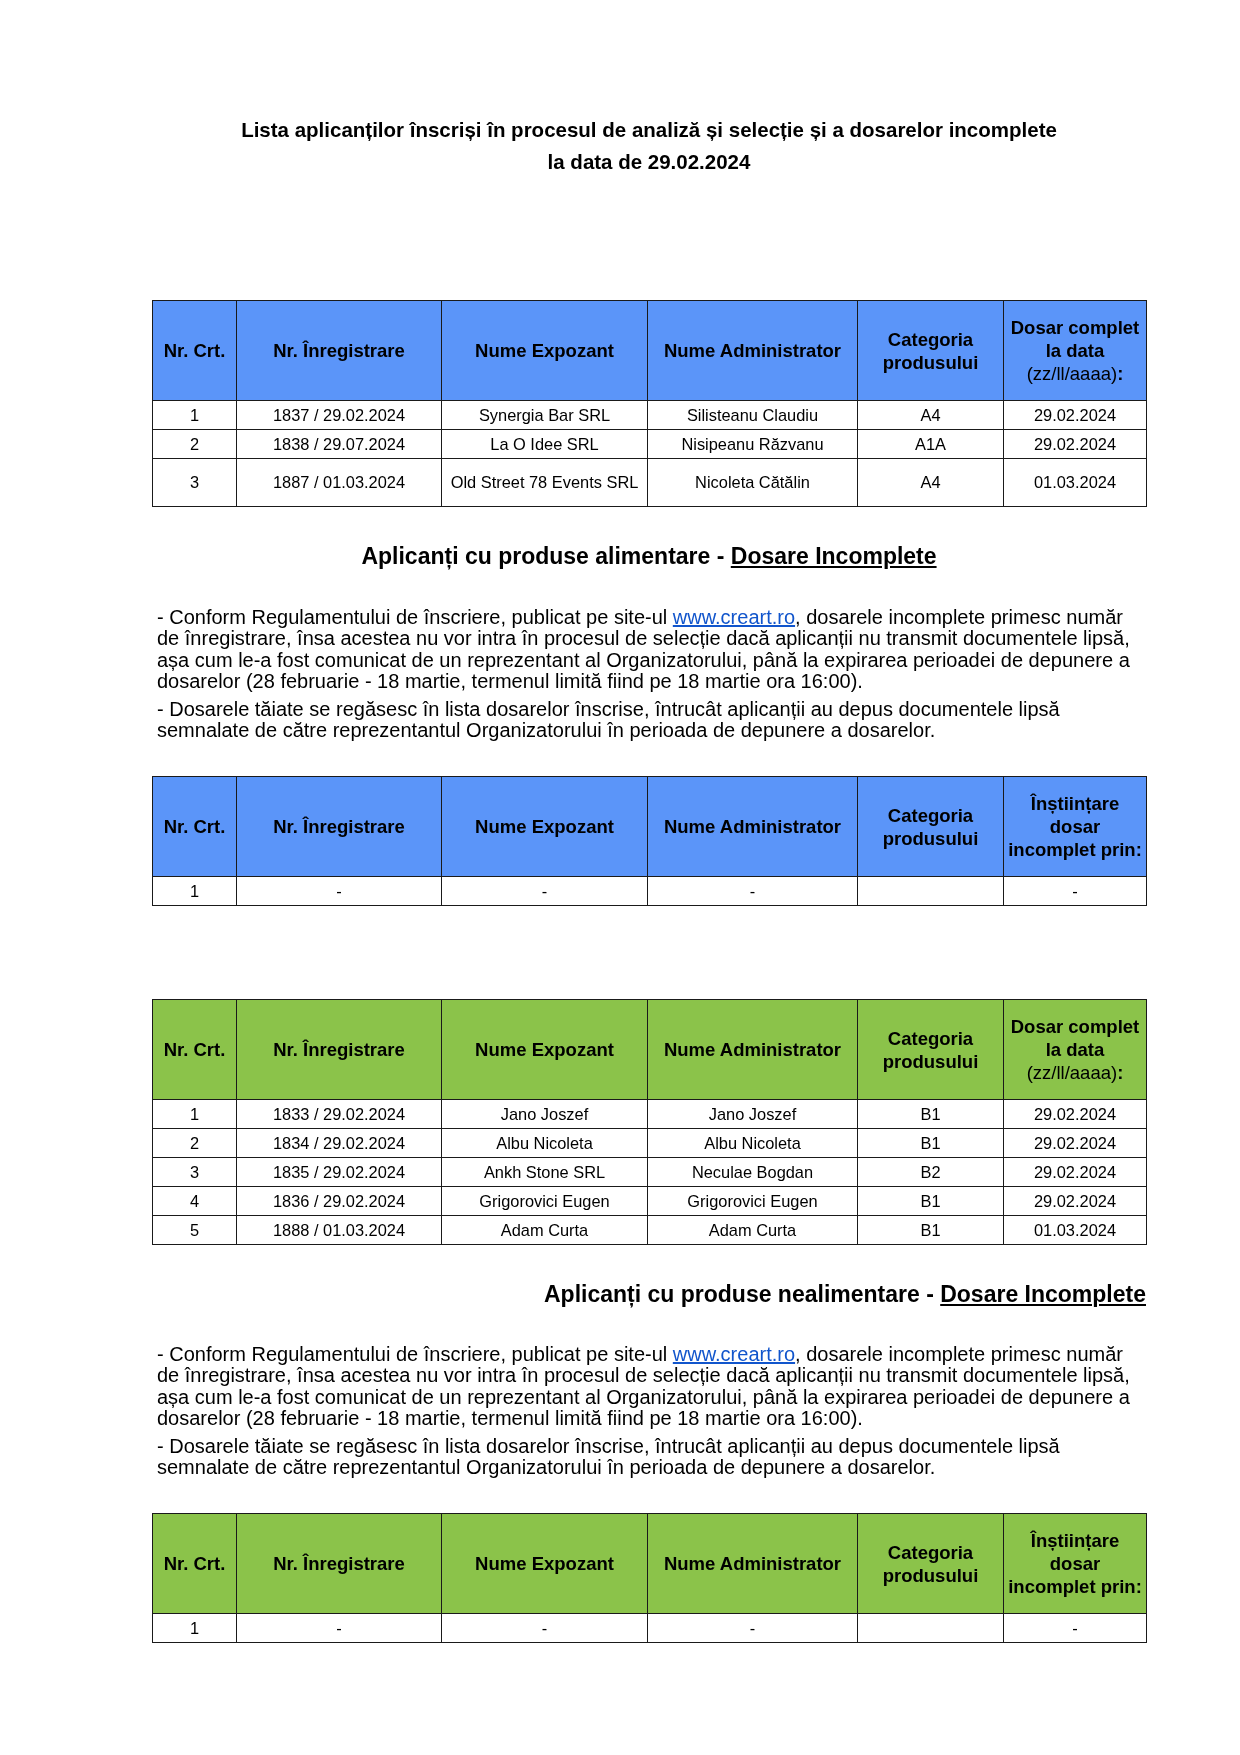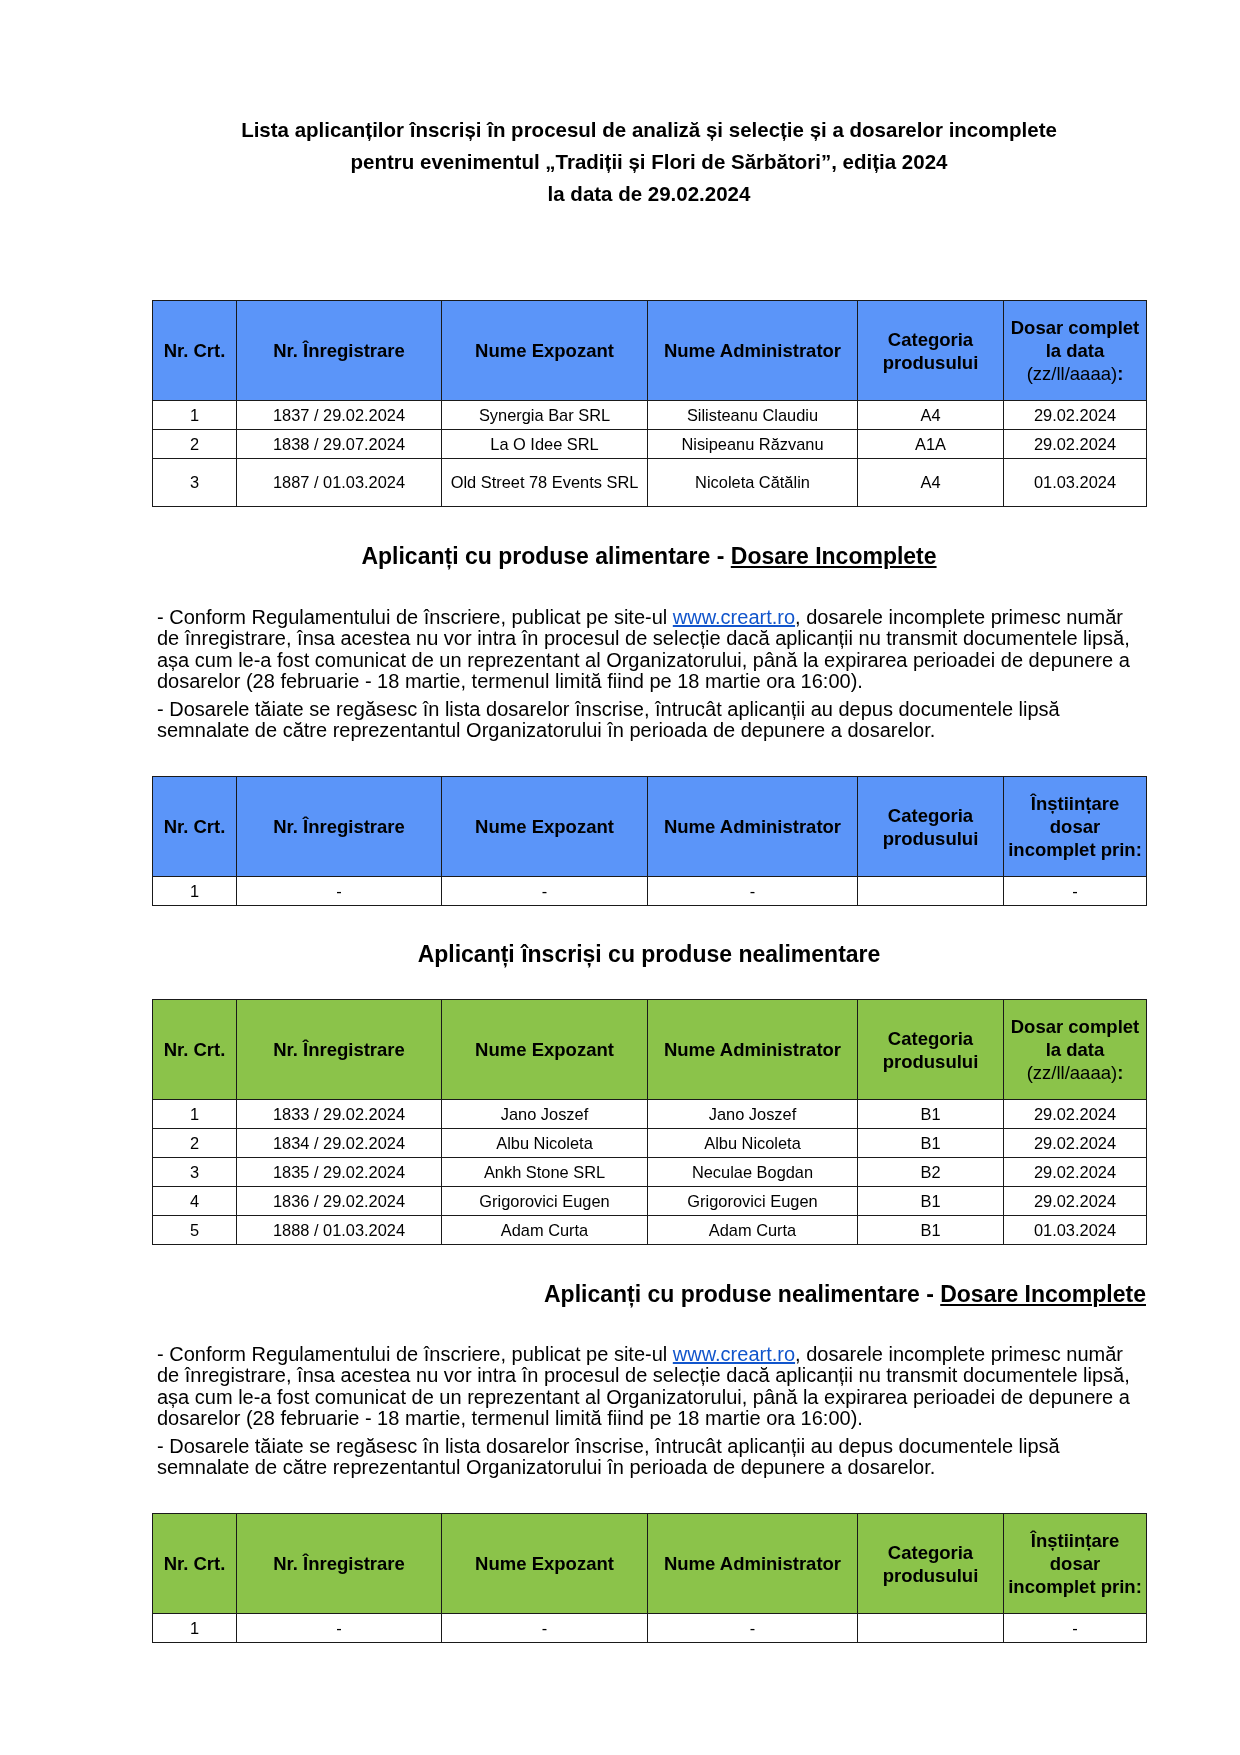--- a/index.html
+++ b/index.html
@@ -30,21 +30,20 @@
   col.c1 { width: 84px; } col.c2 { width: 205px; } col.c3 { width: 206px; }
   col.c4 { width: 210px; } col.c5 { width: 146px; } col.c6 { width: 143px; }
 </style>
 </head>
 <body>
 
 <div class="page">
 
   <div class="title-block">
     <span class="title-line">Lista aplicanților înscriși în procesul de analiză și selecție și a dosarelor incomplete</span>
-    <span class="title-line">pentru evenimentul „Tradiții și Flori de Sărbători”, ediția 2024</span>
     <span class="title-line">la data de 29.02.2024</span>
   </div>
 
 
   <table class="grid blue" style="top:300px;">
     <colgroup>
         <col class="c1">
         <col class="c2">
         <col class="c3">
         <col class="c4">
@@ -122,21 +121,20 @@
         <td>1</td>
         <td>-</td>
         <td>-</td>
         <td>-</td>
         <td></td>
         <td>-</td>
       </tr>
     </tbody>
   </table>
 
-  <div class="section-heading" style="top:939px;">Aplicanți înscriși cu produse nealimentare</div>
 
   <table class="grid green" style="top:999px;">
     <colgroup>
         <col class="c1">
         <col class="c2">
         <col class="c3">
         <col class="c4">
         <col class="c5">
         <col class="c6">
       </colgroup>

